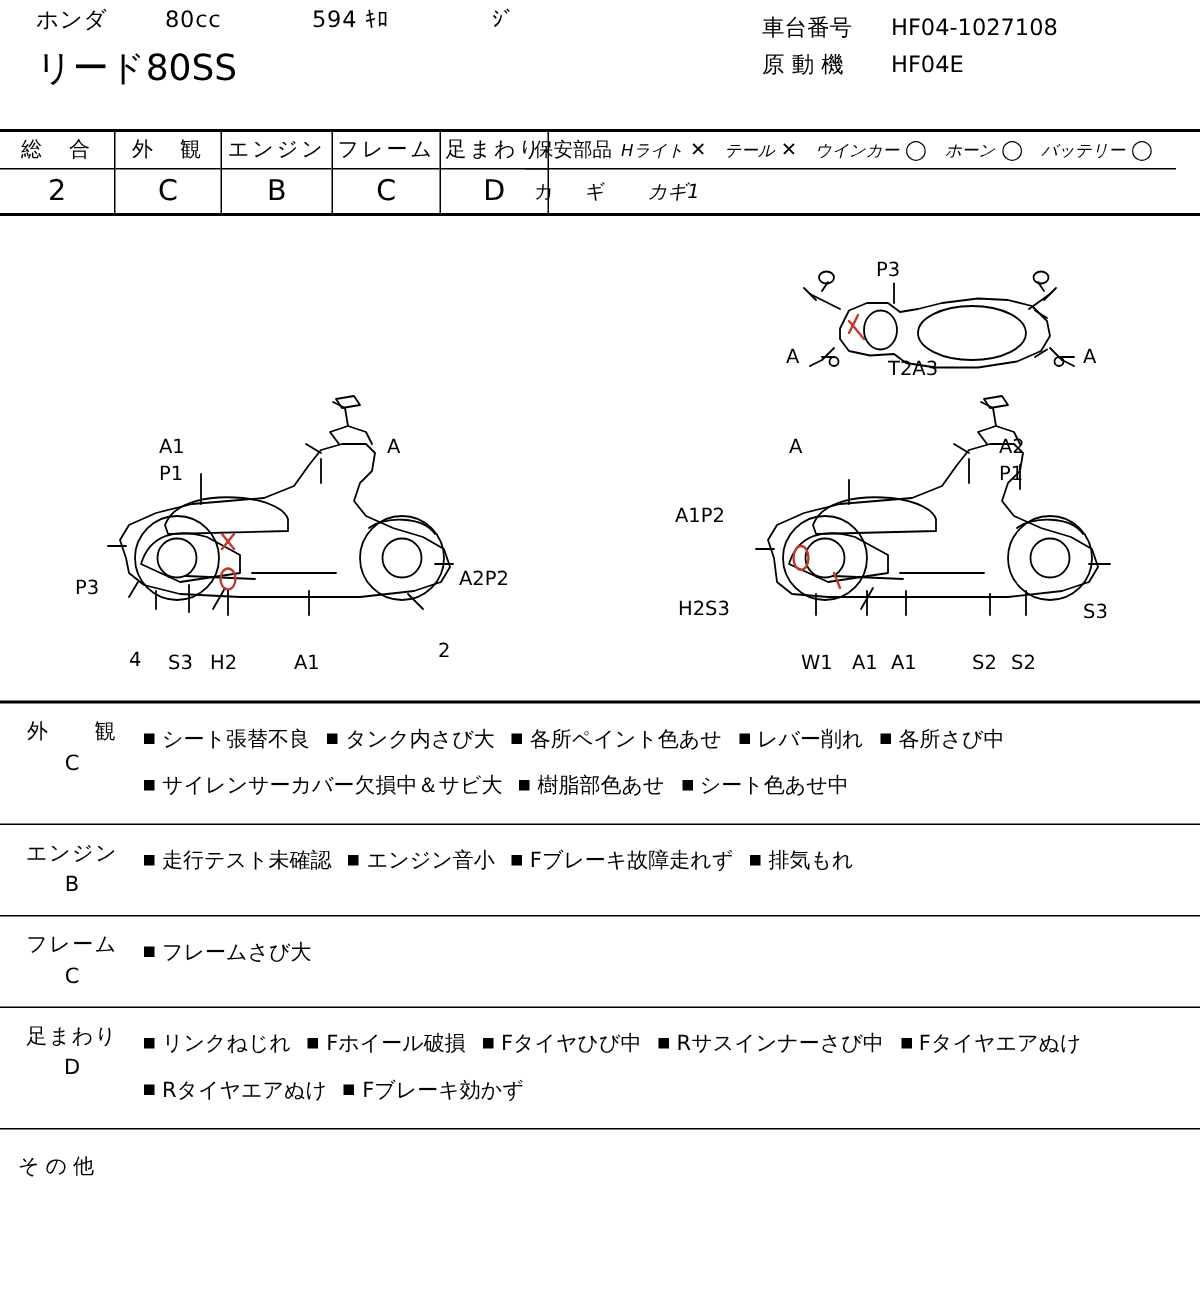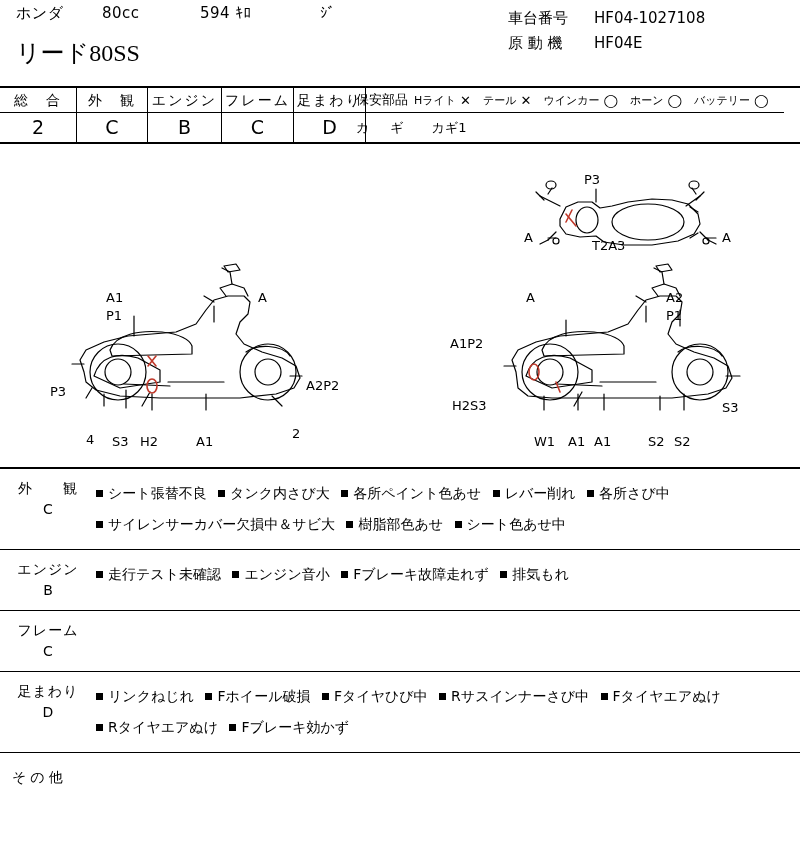--- a/index.html
+++ b/index.html
@@ -28,39 +28,38 @@
   .hdr {
     position: absolute;
     left: 0; top: 0;
     width: 800px;
     height: 88px;
     border-bottom: 2px solid #000;
     box-sizing: border-box;
   }
   .hdr-left {
     position: absolute;
-    left: 16px; top: 4px;
+    left: 24px; top: 4px;
     width: 490px;
   }
   .hdr-row1 {
     display: flex;
     align-items: baseline;
     font-size: 15px;
     letter-spacing: 0.5px;
   }
   .hdr-maker { width: 86px; }
   .hdr-disp { width: 82px; }
   .hdr-mile { width: 120px; margin-left: 16px; }
   .hdr-extra { width: 80px; }
   .hdr-model {
-    margin-top: 14px;
+    margin-top: 6px;
     font-size: 24px;
     letter-spacing: 0px;
     font-weight: normal;
-    font-family: Liberation Serif, serif;
   }
   .hdr-right {
     position: absolute;
     left: 508px; top: 6px;
     width: 290px;
     font-size: 15px;
     line-height: 25px;
   }
   .hdr-right .lbl-sp {
     display: inline-block;
@@ -128,21 +127,21 @@
     display: inline-flex;
     align-items: center;
     white-space: nowrap;
   }
   .pname { letter-spacing: 0px; }
   .pmark {
     margin-left: 4px;
     margin-right: 12px;
     font-size: 13px;
   }
-  .small-kana { font-size: 11px; }
+  .small-kana { font-size: 11px; font-style: italic; }
 
   
   .diagram {
     position: absolute;
     left: 0; top: 144px;
     width: 800px;
     height: 325px;
     border-bottom: 2px solid #000;
     box-sizing: border-box;
   }
@@ -475,20 +474,23 @@
         <span class="citem"><span class="bullet"></span><span>Fブレーキ故障走れず</span></span>
         <span class="citem"><span class="bullet"></span><span>排気もれ</span></span>
       </div>
     </div>
 
     <div class="crow">
       <div class="ckey">
         <span>フレーム</span>
         <span class="kgrade">C</span>
       </div>
+      <div class="cbody">
+        <span class="citem"><span class="bullet"></span><span>フレームさび大</span></span>
+      </div>
     </div>
 
     <div class="crow">
       <div class="ckey">
         <span>足まわり</span>
         <span class="kgrade">D</span>
       </div>
       <div class="cbody">
         <span class="citem"><span class="bullet"></span><span>リンクねじれ</span></span>
         <span class="citem"><span class="bullet"></span><span>Fホイール破損</span></span>

